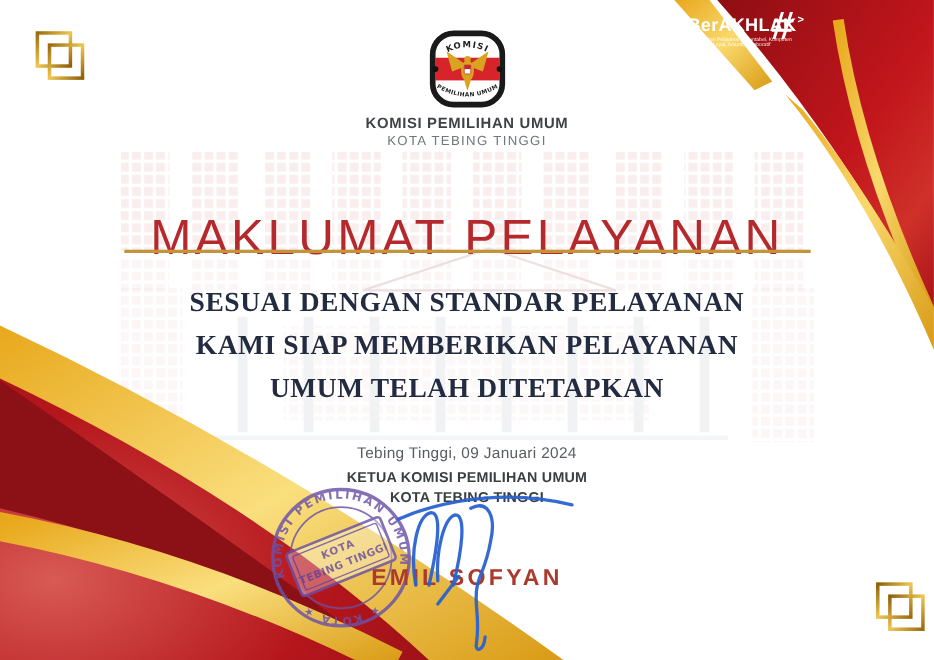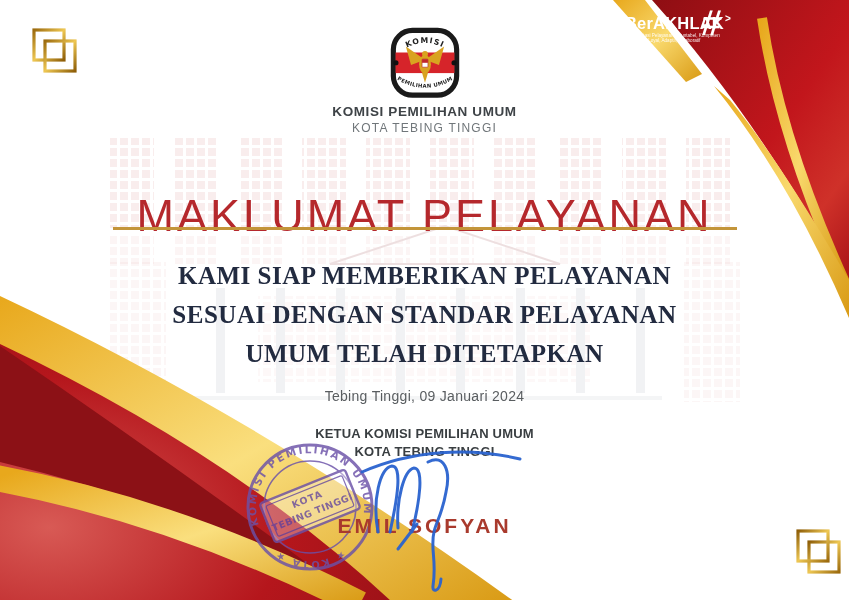--- a/index.html
+++ b/index.html
@@ -25,21 +25,21 @@
   #org-name{top:104px;font-size:13.5px;font-weight:bold;color:#3e4347;letter-spacing:.6px;}
   #org-city{top:121px;font-size:12px;color:#70767a;letter-spacing:1.2px;}
 
   #doc-title{top:170px;font-size:45px;letter-spacing:3px;color:#b5282c;font-weight:400;
              font-family:"Liberation Sans",sans-serif;margin-top:20px;}
   #title-rule{left:113px;top:227px;width:624px;height:2.5px;background:#c3953a;}
 
   #statement{top:256px;font-family:"Liberation Serif",serif;font-weight:bold;
              font-size:25px;color:#222b40;line-height:39px;letter-spacing:.5px;}
 
-  #dateline{top:388px;font-size:14px;color:#595d60;letter-spacing:.3px;}
+  #dateline{top:403px;font-size:14px;color:#595d60;letter-spacing:.3px;}
   #role-block{top:425px;font-size:13px;font-weight:bold;color:#393e41;line-height:17.5px;letter-spacing:.2px;}
 
   #stamp{left:246px;top:441px;opacity:.82;z-index:4;}
   #signer-name{top:514px;font-size:21px;font-weight:bold;letter-spacing:3px;color:#a93a2d;z-index:5;}
   #signature{left:350px;top:438px;z-index:6;}
 
   
   #branding{right:0;top:0;width:260px;height:120px;z-index:4;color:#fff;}
   #berakhlak{position:absolute;left:36px;top:14px;font-weight:bold;font-size:16.5px;letter-spacing:.2px;text-align:center;}
   #berakhlak .chev{font-size:10px;position:relative;top:-7px;left:1px;font-weight:bold;}
@@ -211,22 +211,22 @@
     </text>
   </svg>
 
   <div id="org-name" class="abs center-text content">KOMISI PEMILIHAN UMUM</div>
   <div id="org-city" class="abs center-text content">KOTA TEBING TINGGI</div>
 
   <div id="doc-title" class="abs center-text content">MAKLUMAT PELAYANAN</div>
   <div id="title-rule" class="abs content"></div>
 
   <div id="statement" class="abs center-text content">
+    <div>SESUAI DENGAN STANDAR PELAYANAN</div>
     <div>KAMI SIAP MEMBERIKAN PELAYANAN</div>
-    <div>SESUAI DENGAN STANDAR PELAYANAN</div>
     <div>UMUM TELAH DITETAPKAN</div>
   </div>
 
   <div id="dateline" class="abs center-text content">Tebing Tinggi,  09 Januari 2024</div>
   <div id="role-block" class="abs center-text content">
     <div>KETUA KOMISI PEMILIHAN UMUM</div>
     <div>KOTA TEBING TINGGI</div>
   </div>
 
   <svg id="stamp" class="abs" width="130" height="132" viewBox="246 441 130 132" font-family="DejaVu Sans, sans-serif">

